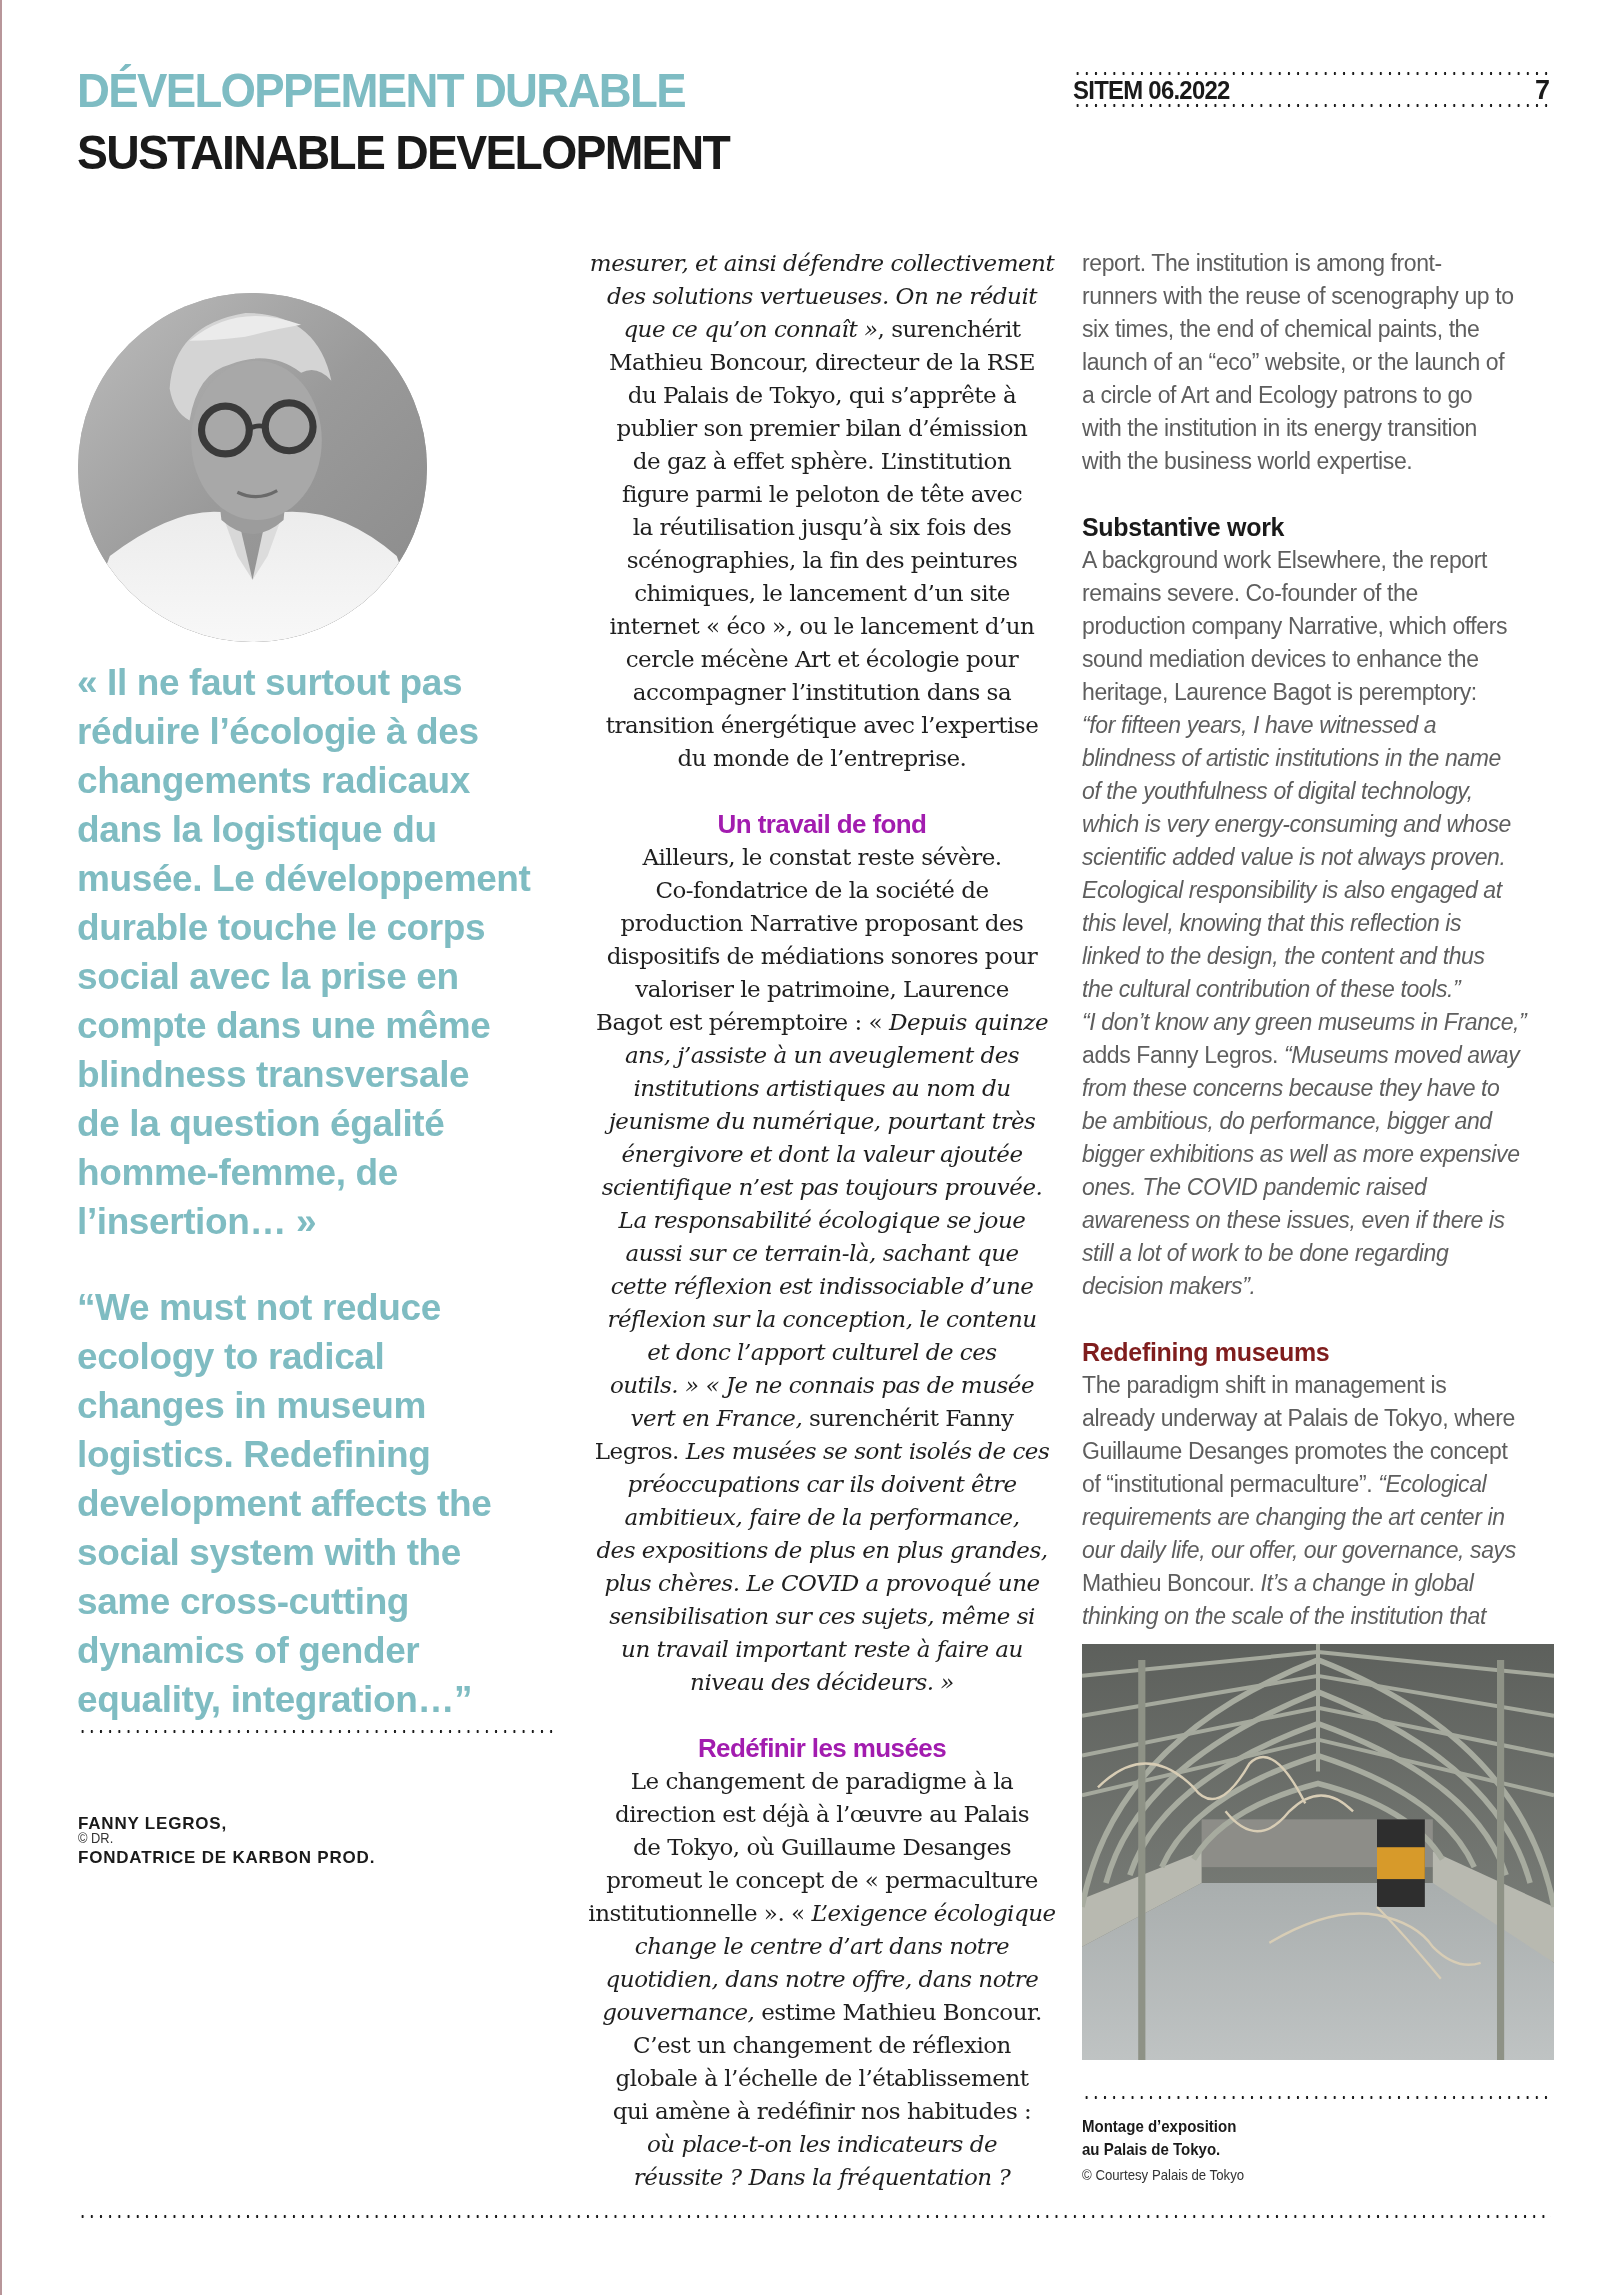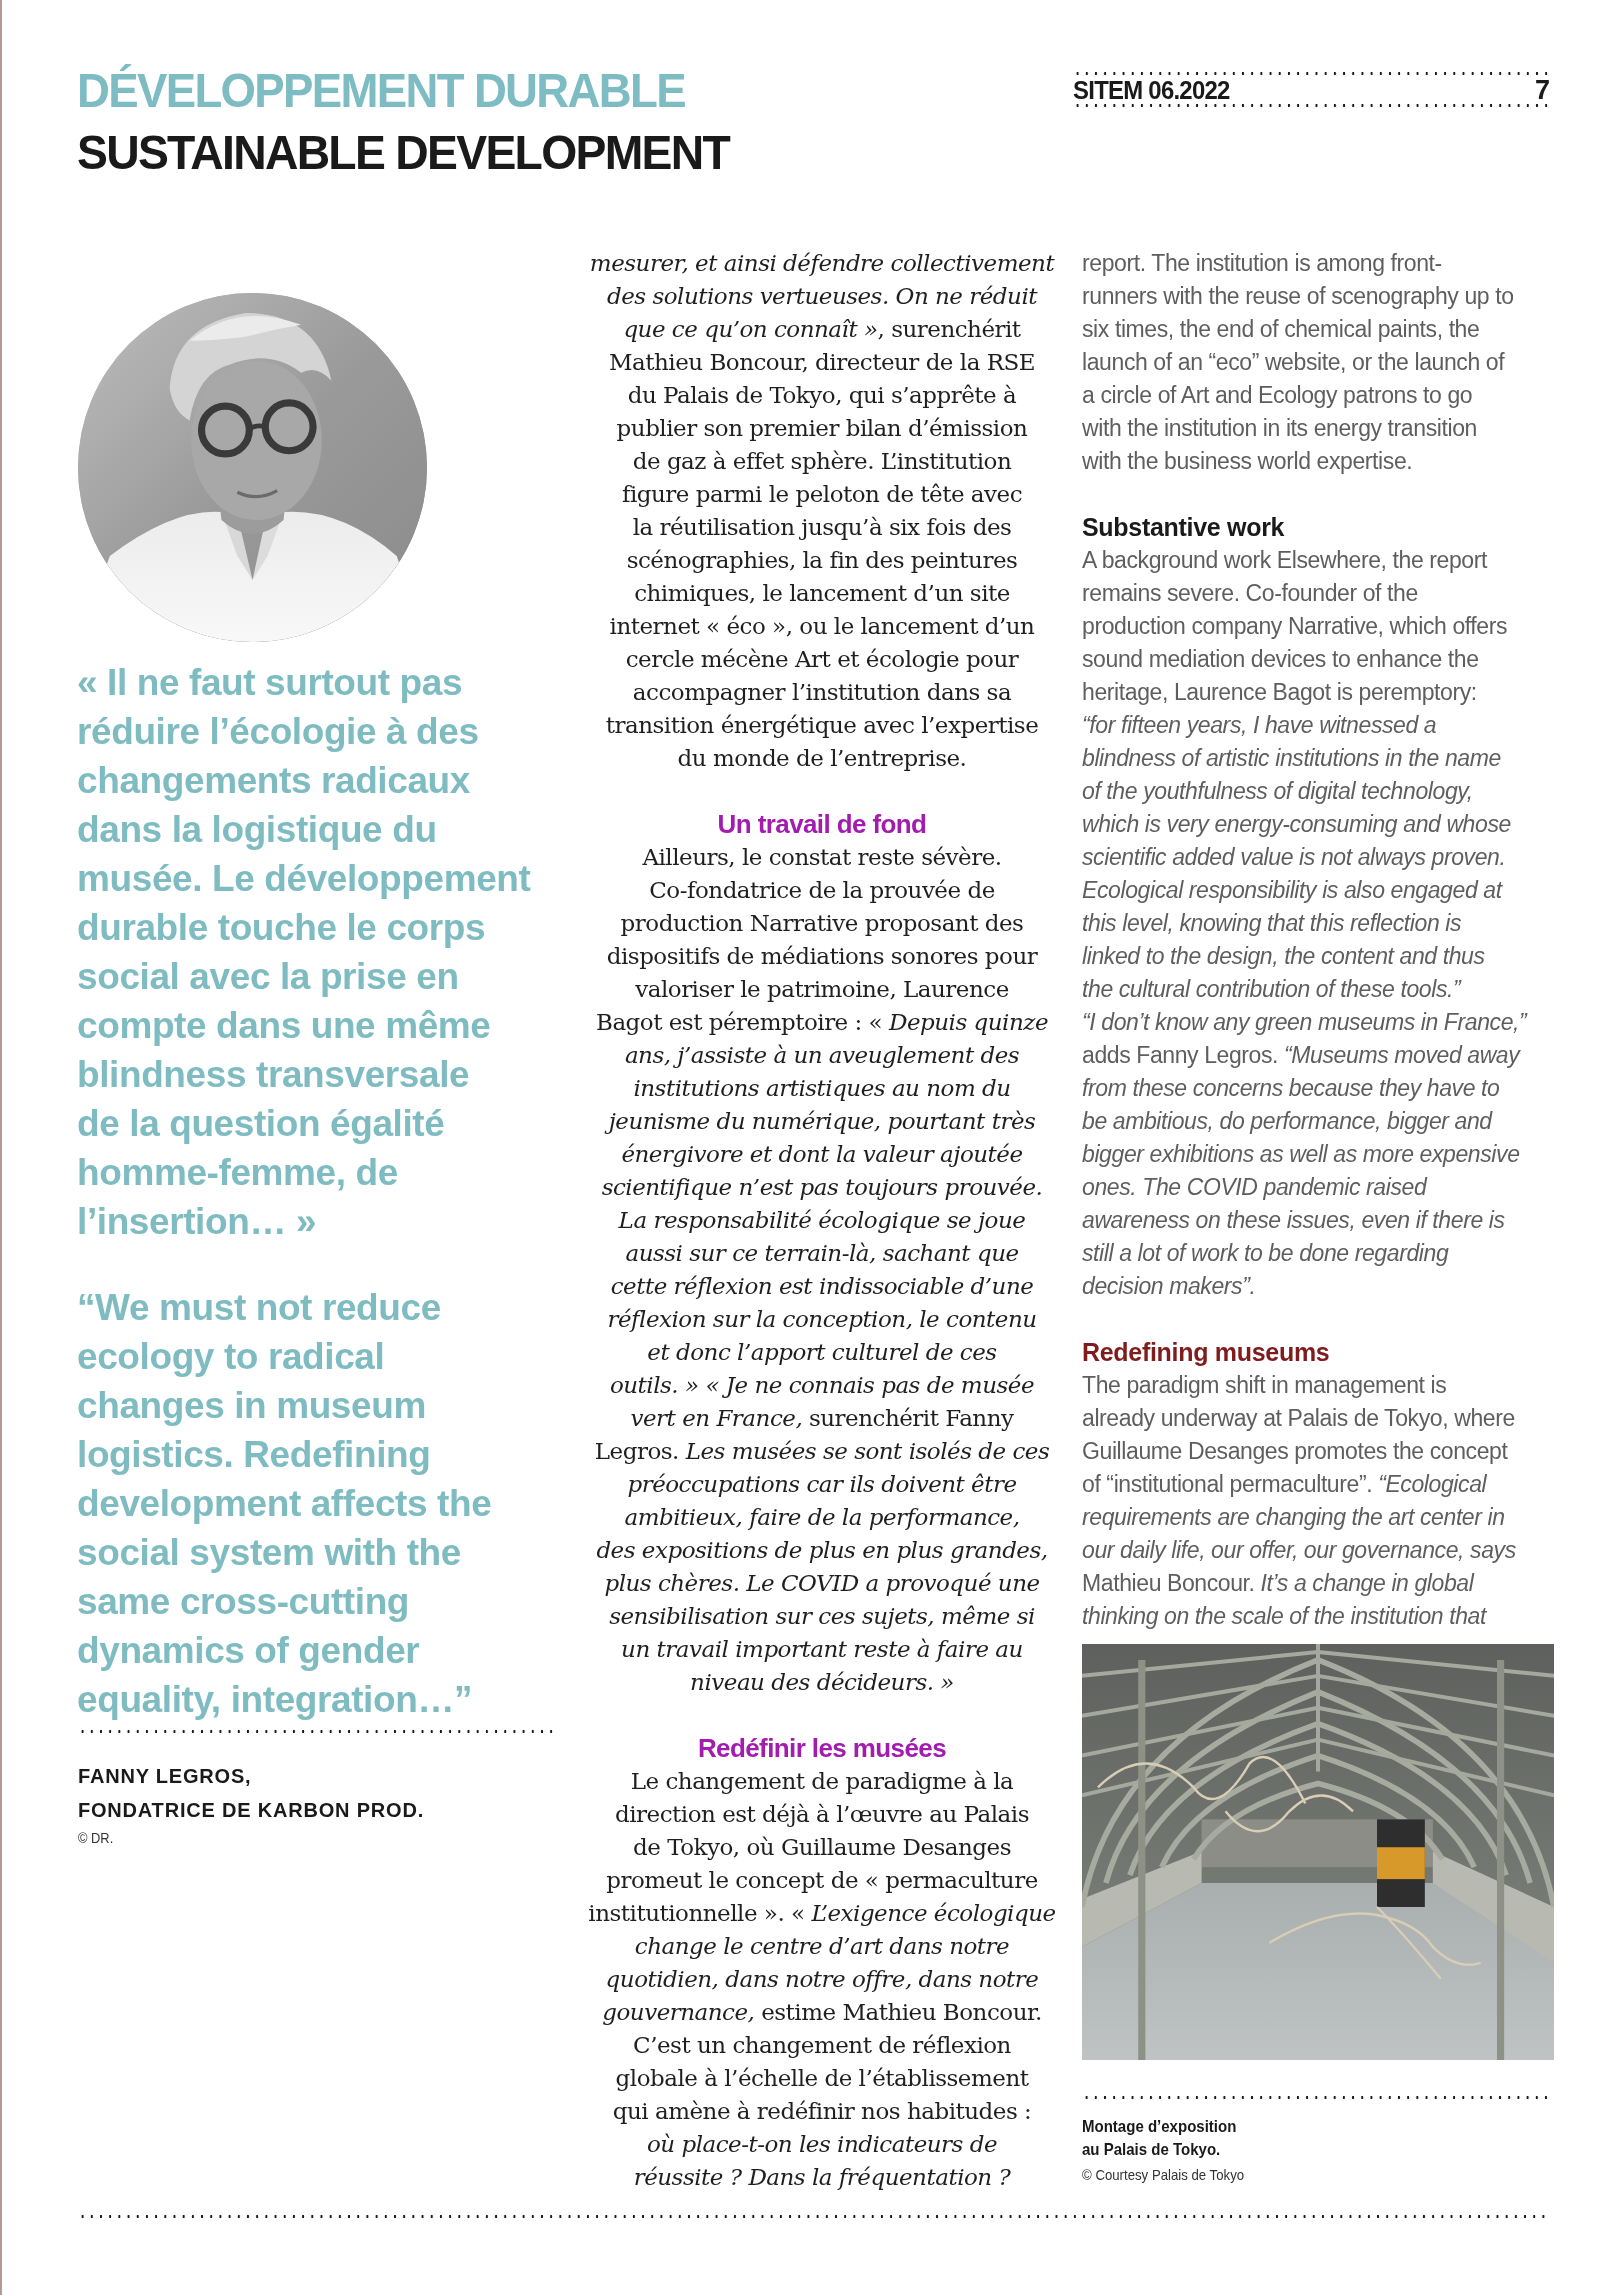--- a/index.html
+++ b/index.html
@@ -28,21 +28,21 @@
   .portrait svg { width: 100%; height: 100%; display: block; }
 
   
   .pull { position: absolute; left: 77px; width: 494px; font-family: "Liberation Sans", sans-serif; font-weight: 700; 
     font-size: 37px; line-height: 49px; color: #7fbcc2; letter-spacing: -0.4px; }
   .pull-fr { top: 658px; }
   .pull-en { top: 1283px; }
   .pull .ln { display: block; white-space: nowrap; }
 
   .quote-rule { left: 78px; width: 478px; top: 1730px; }
-  .attrib { position: absolute; left: 78px; font-weight: 700; font-size: 20px; line-height: 21px; letter-spacing: 0.8px; color: #1a1a1a; white-space: nowrap; }
+  .attrib { position: absolute; left: 78px; font-weight: 700; font-size: 17px; line-height: 21px; letter-spacing: 0.8px; color: #1a1a1a; white-space: nowrap; margin-top: 47px; }
   .attrib-name { top: 1766px; }
   .attrib-role { top: 1800px; }
   .photo-credit-left { position: absolute; left: 78px; top: 1830px; font-size: 14.3px; color: #333; transform: scaleX(0.9); transform-origin: left top; }
 
   
   .col-fr { position: absolute; left: 575px; top: 247px; width: 494px; font-family: "DejaVu Serif", serif; font-size: 23px; line-height: 33px; color: #1f1f1f; letter-spacing: -0.5px; }
   .col-fr .ln { display: block; white-space: nowrap; text-align: center; }
   .col-fr i, .col-en i { font-style: italic; }
   .col-fr .hd { font-family: "Liberation Sans", sans-serif; font-weight: 700; font-size: 26px; letter-spacing: -0.6px; color: #a21caf; }
   .gap { display: block; height: 33px; }
@@ -158,21 +158,21 @@
       <span class="ln"><span>internet « éco », ou le lancement d’un</span></span>
       <span class="ln"><span>cercle mécène Art et écologie pour</span></span>
       <span class="ln"><span>accompagner l’institution dans sa</span></span>
       <span class="ln"><span>transition énergétique avec l’expertise</span></span>
       <span class="ln"><span>du monde de l’entreprise.</span></span>
     </div>
   <span class="gap"></span>
   <div class="ln hd">Un travail de fond</div>
   <div id="frL2">
       <span class="ln"><span>Ailleurs, le constat reste sévère.</span></span>
-      <span class="ln"><span>Co-fondatrice de la prouvée de</span></span>
+      <span class="ln"><span>Co-fondatrice de la société de</span></span>
       <span class="ln"><span>production Narrative proposant des</span></span>
       <span class="ln"><span>dispositifs de médiations sonores pour</span></span>
       <span class="ln"><span>valoriser le patrimoine, Laurence</span></span>
       <span class="ln"><span>Bagot est péremptoire : « </span><i>Depuis quinze</i></span>
       <span class="ln"><i>ans, j’assiste à un aveuglement des</i></span>
       <span class="ln"><i>institutions artistiques au nom du</i></span>
       <span class="ln"><i>jeunisme du numérique, pourtant très</i></span>
       <span class="ln"><i>énergivore et dont la valeur ajoutée</i></span>
       <span class="ln"><i>scientifique n’est pas toujours prouvée.</i></span>
       <span class="ln"><i>La responsabilité écologique se joue</i></span>

